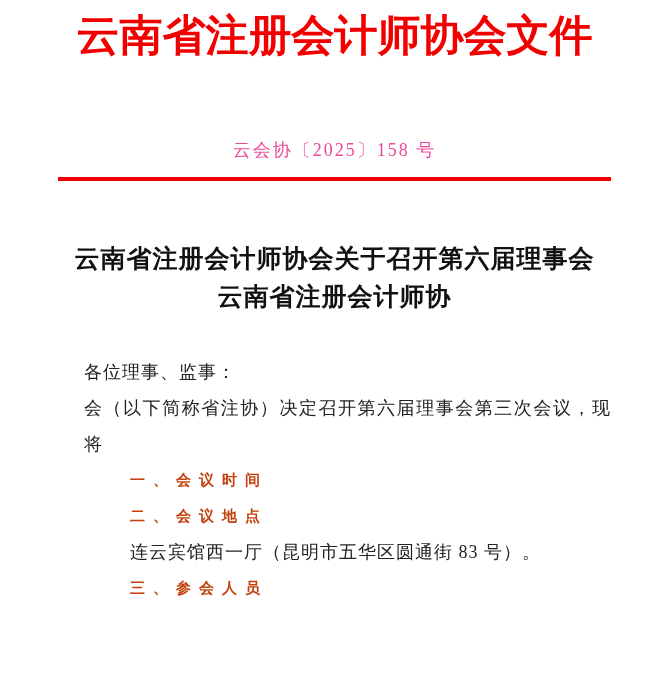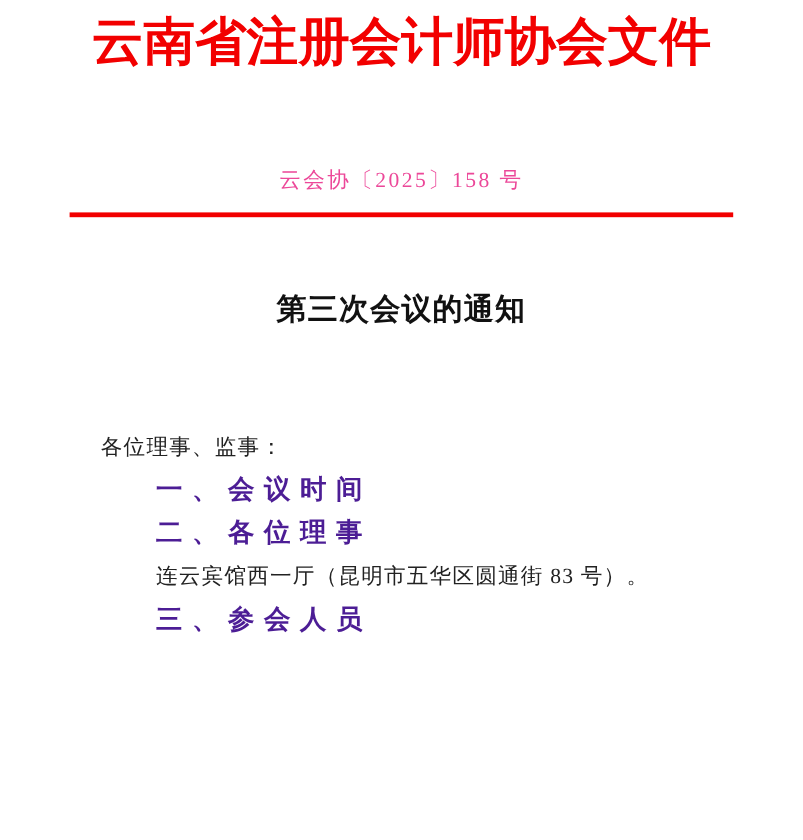--- a/index.html
+++ b/index.html
@@ -92,41 +92,43 @@
   .doc-body .line.plain {
     text-align: left;
   }
   .doc-body .line.content {
     padding-left: 46px;
   }
   .doc-body .line.heading {
     padding-left: 46px;
     font-family: Liberation Sans, sans-serif;
     font-weight: 700;
-    font-size: 22px;
+    font-size: 15px;
     letter-spacing: 8px;
-    color: #4c1d95;
+    color: #c2410c;
   }
 </style>
 </head>
 <body>
 
 <div class="page">
 
   <div class="header-title">云南省注册会计师协会文件</div>
 
   <div class="doc-number">云会协〔2025〕158 号</div>
 
   <div class="red-line"></div>
 
   <div class="notice-title">
-    <div>第三次会议的通知</div>
+    <div>云南省注册会计师协会关于召开第六届理事会</div>
+    <div>云南省注册会计师协</div>
   </div>
 
   <div class="doc-body">
       <div class="line plain">各位理事、监事：</div>
+      <div class="line para-full">会（以下简称省注协）决定召开第六届理事会第三次会议，现将</div>
       <div class="line heading">一、会议时间</div>
-      <div class="line heading">二、各位理事</div>
+      <div class="line heading">二、会议地点</div>
       <div class="line content">连云宾馆西一厅（昆明市五华区圆通街 83 号）。</div>
       <div class="line heading">三、参会人员</div>
     </div>
 
 </div>
 
 </body></html>

